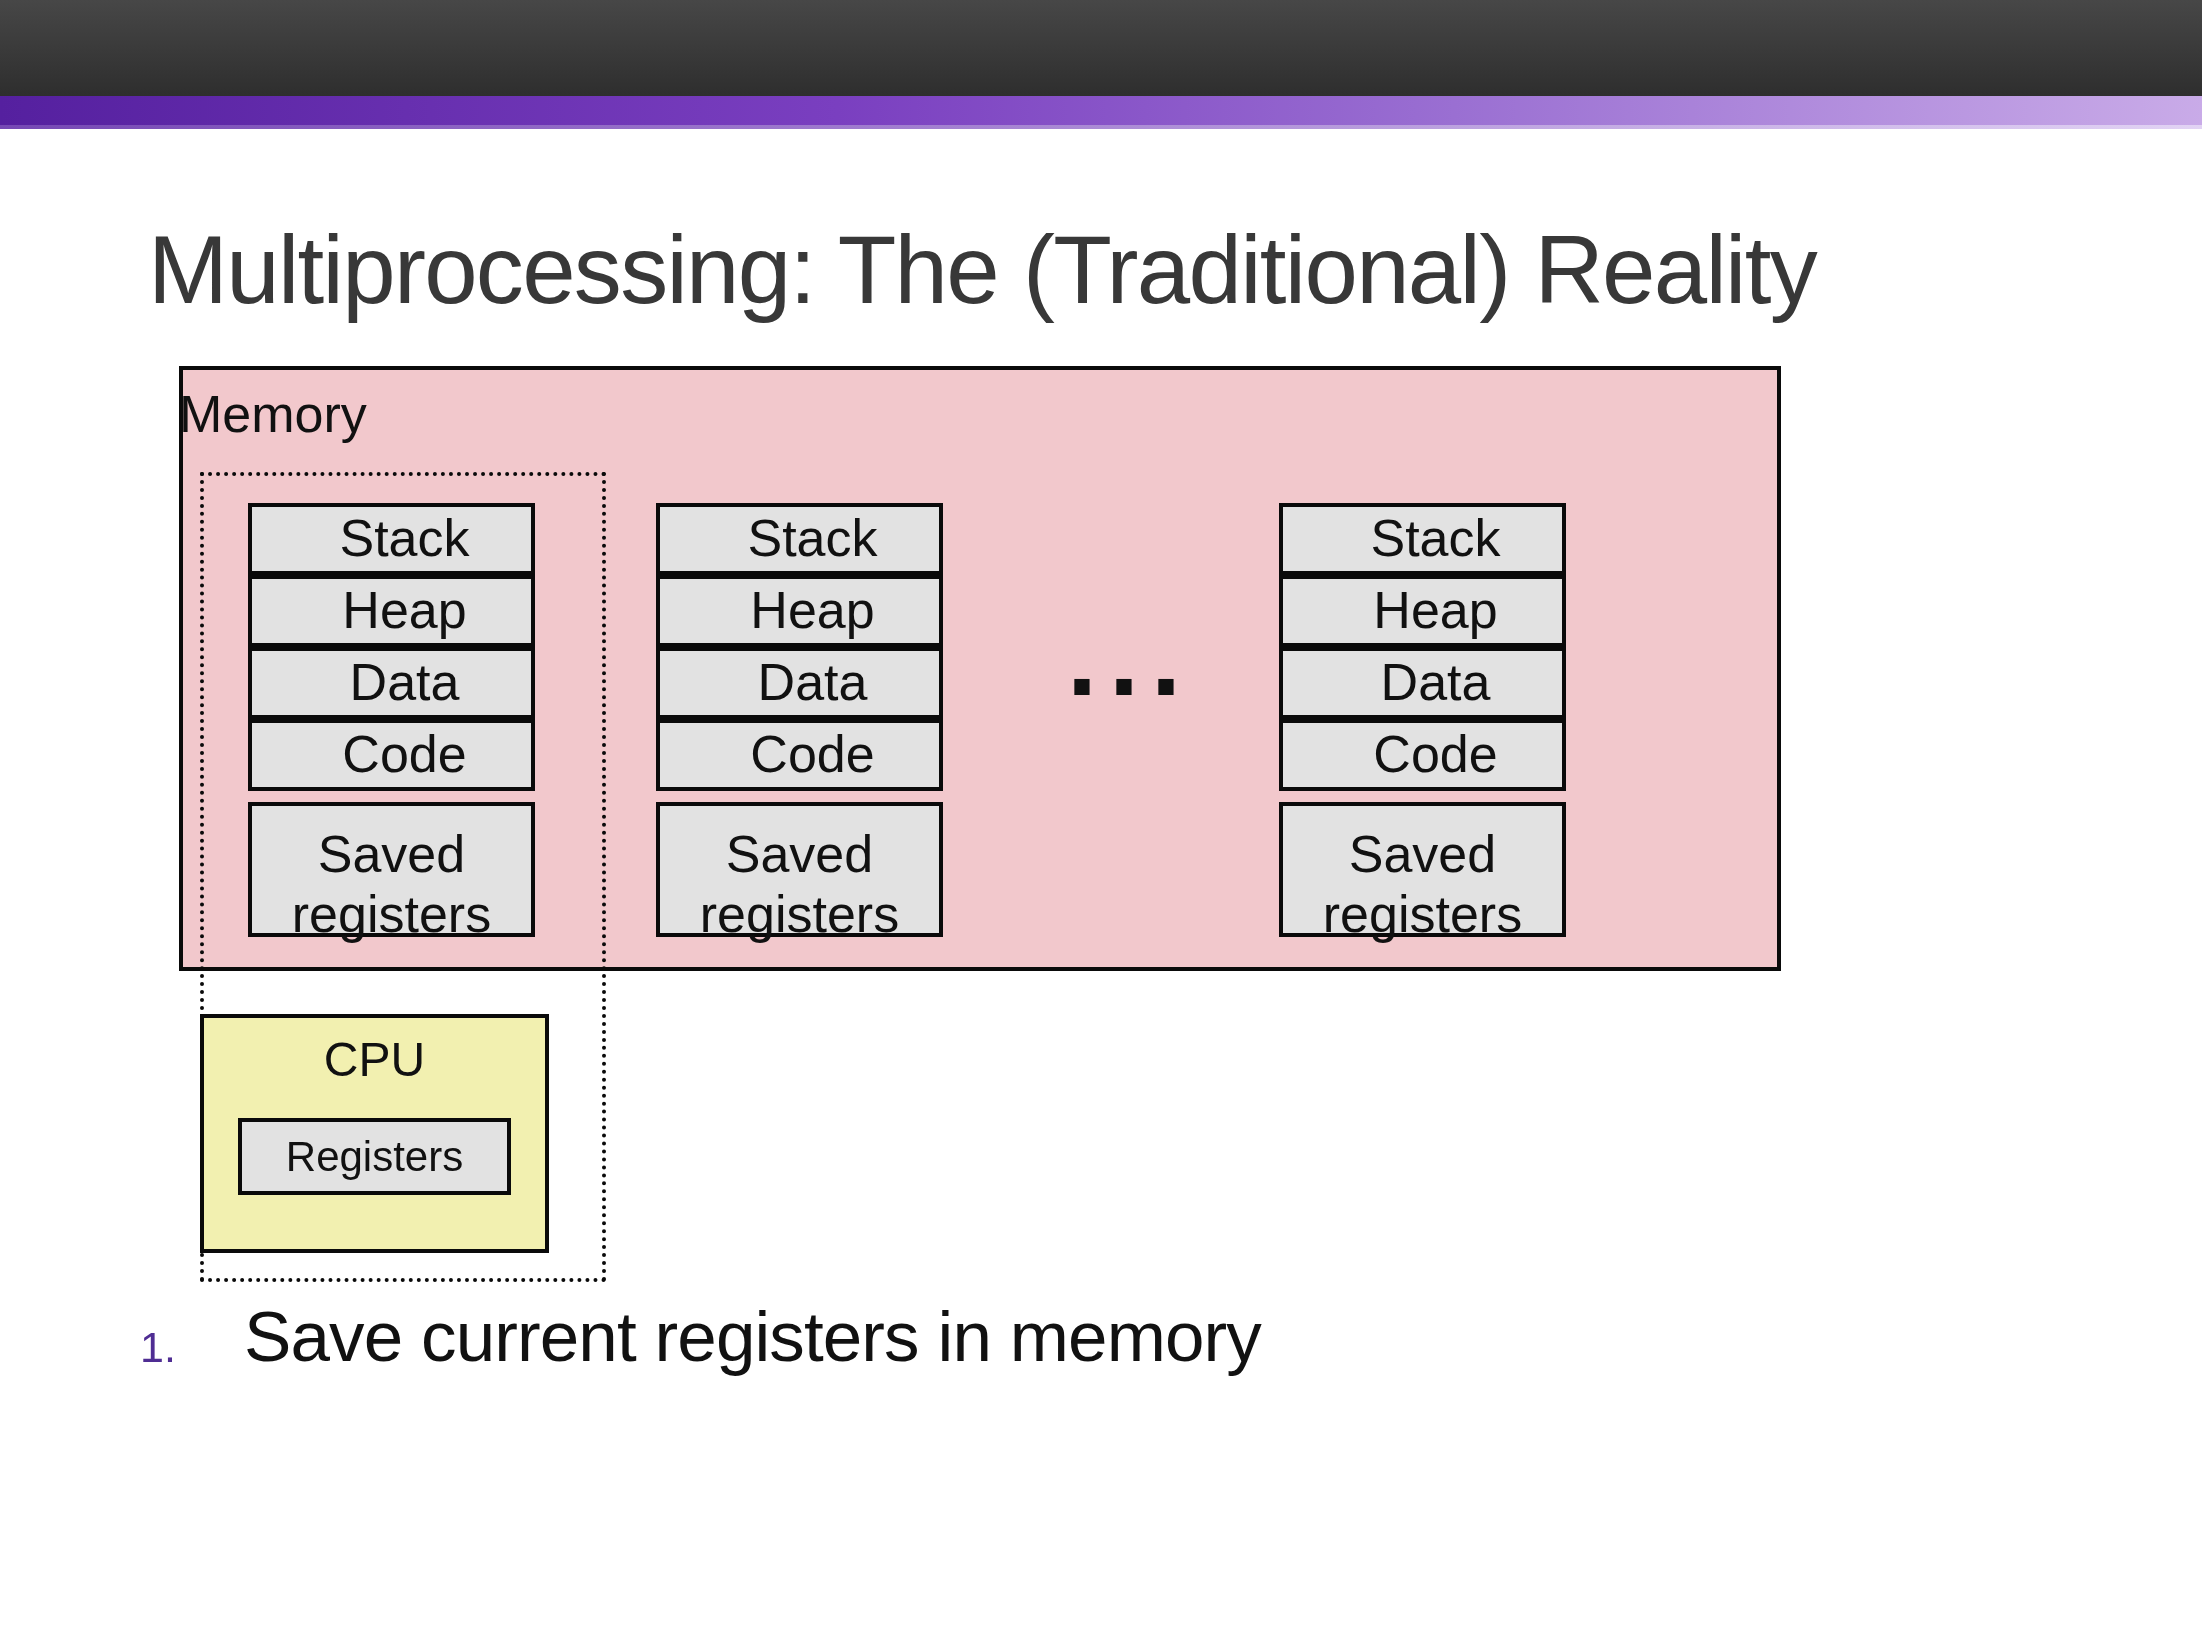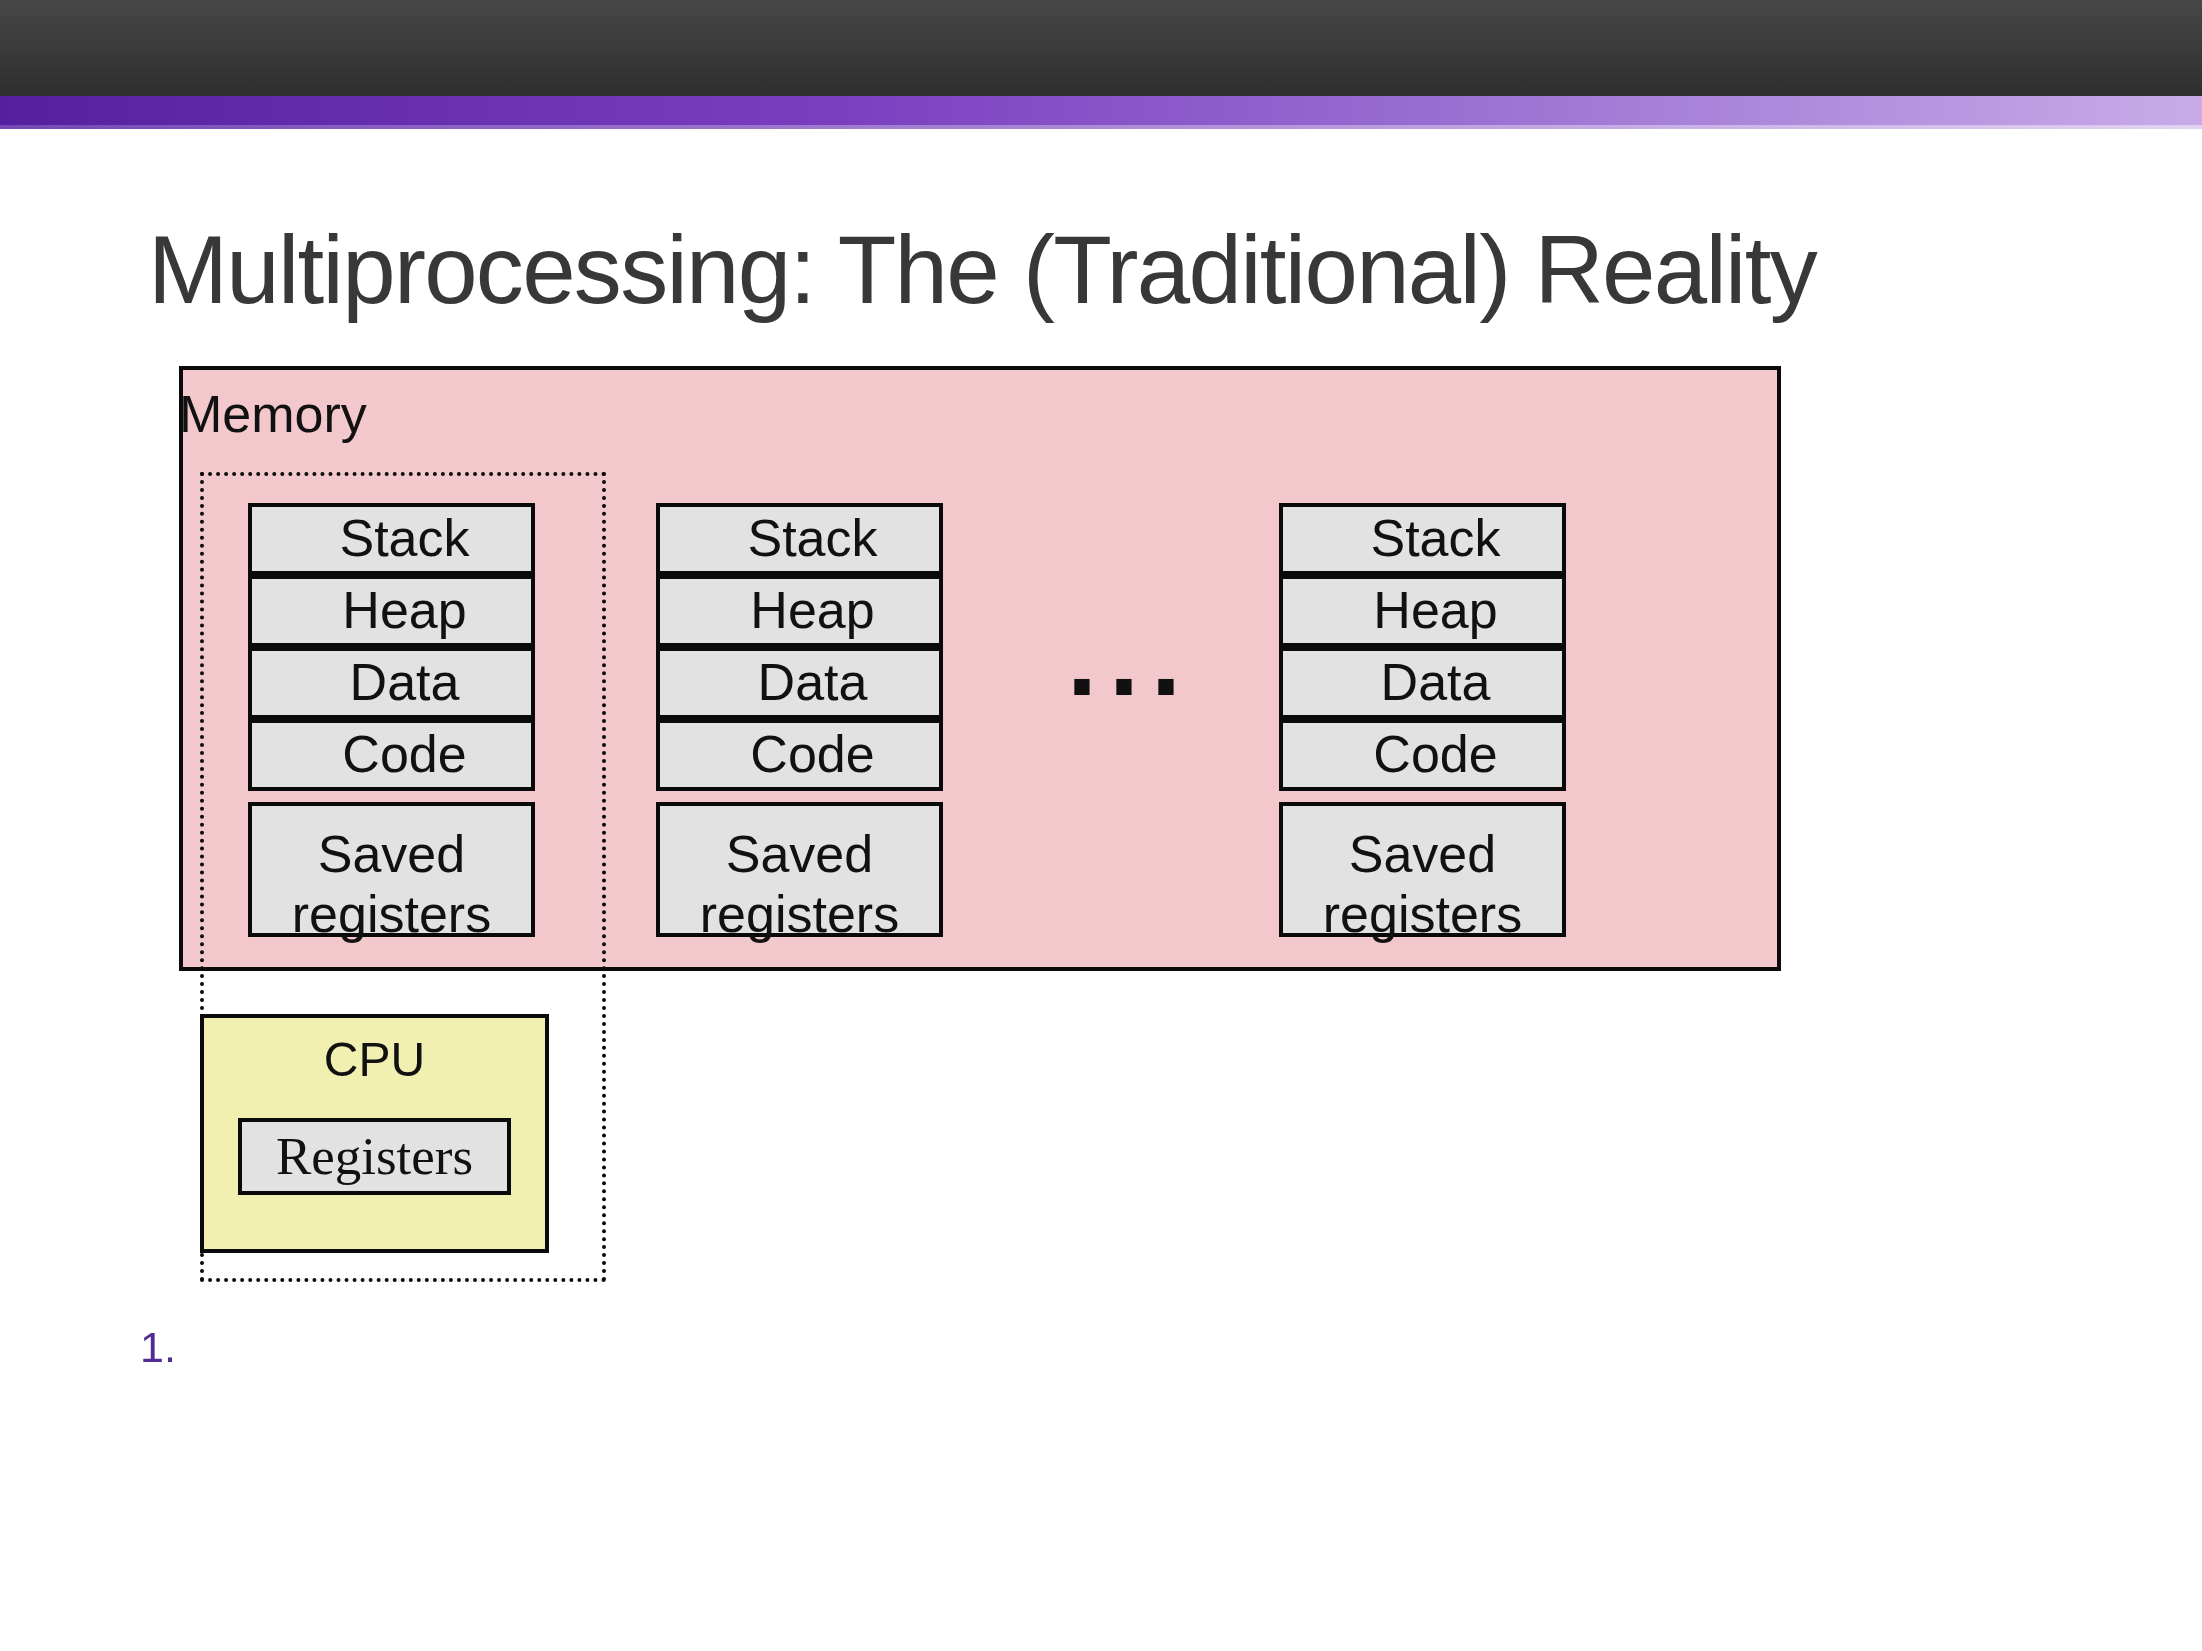--- a/index.html
+++ b/index.html
@@ -131,25 +131,24 @@
     text-align: center;
     font-size: 48px;
     color: var(--body-text, #111111);
   }
   .registers-box {
     margin: 31px auto 8px auto;
     box-sizing: border-box;
     width: 273px; height: 77px;
     background: var(--box-gray, #e2e2e2);
     border: 4.3px solid var(--outline-black, #0a0a0a);
-    font-size: 53px;
+    font-size: 42px;
     line-height: 69px;
     text-align: center;
     color: var(--body-text, #111111);
-    font-family: Liberation Serif, serif;
   }
   
   .step-number {
     position: absolute;
     left: 140px; top: 1326px;
     font-size: 43px;
     line-height: 1;
     color: var(--list-number-purple, #4f2d93);
   }
   .step-text {
@@ -202,15 +201,16 @@
     <div class="seg">Code</div>
     <div class="saved-box">Saved registers</div>
   </div>
 
   <div class="cpu-box">
     <div class="cpu-label">CPU</div>
     <div class="registers-box">Registers</div>
   </div>
 
   <div class="step-number">1.</div>
+  <div class="step-text">Save current registers in memory</div>
 
 </div>
 
 
 </body></html>

